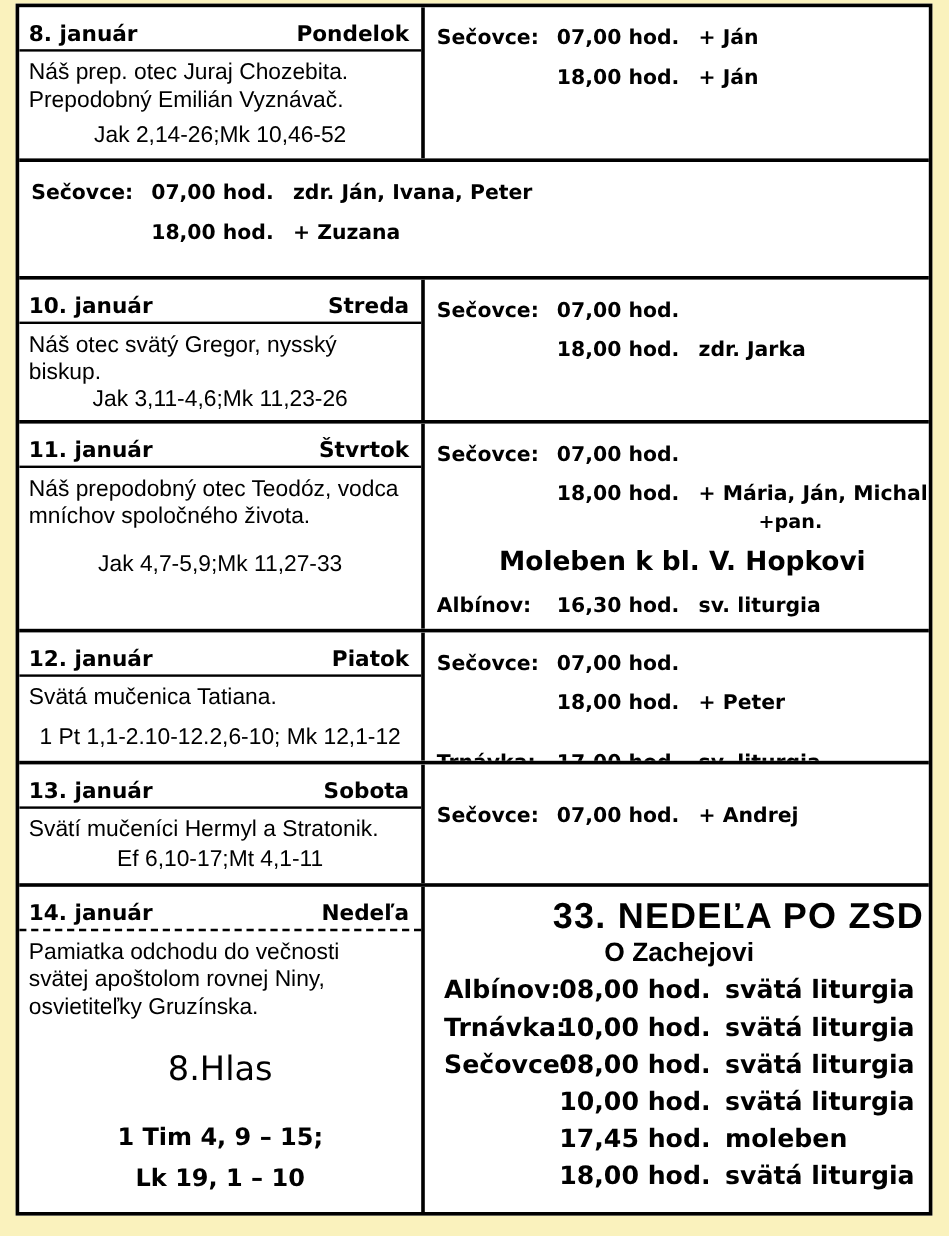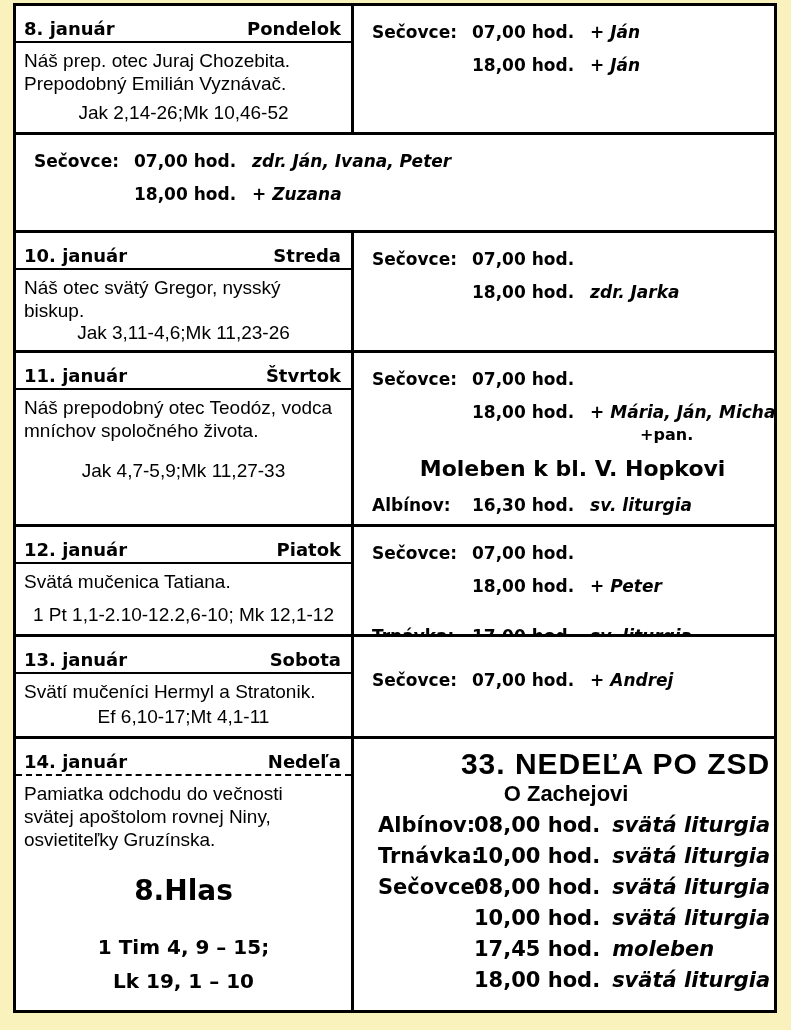--- a/index.html
+++ b/index.html
@@ -47,43 +47,43 @@
   .day-readings{
     margin-top:auto;
     display:flex;justify-content:center;
     padding:0 8px 8px 8px;
     font-size:19px;
   }
   .sheet .row:nth-child(4) .day-readings{padding-bottom:42px;}
   .hlas{
     text-align:center;
     font-family:"DejaVu Sans",sans-serif;
-    font-weight:bold;font-size:28px;
+    font-weight:normal;font-size:28px;
     margin-top:22px;
   }
   .sun-readings{
     margin-top:auto;
     text-align:center;
     font-family:"DejaVu Sans",sans-serif;
     font-weight:bold;font-size:20px;
     line-height:1.7;
     padding-bottom:12px;
   }
   .cell-right{
     flex:1;box-sizing:border-box;
     display:flex;flex-direction:column;
     padding:16px 4px 6px 10px;
     font-family:"DejaVu Sans",sans-serif;
     font-weight:bold;font-size:17px;
   }
-  .svc{display:flex;align-items:center;margin-bottom:13px;white-space:nowrap;margin-left:8px;}
+  .svc{display:flex;align-items:center;margin-bottom:13px;white-space:nowrap;}
   .svc.gap{margin-top:17px;}
   .svc .place{width:100px;flex-shrink:0;}
   .svc .time{flex-shrink:0;}
-  .svc .note{margin-left:16px;font-style:italic;}
+  .svc .note{margin-left:16px;}
   .right-note{
     text-align:right;padding-right:88px;
     font-size:16px;margin-top:-10px;margin-bottom:8px;
   }
   .banner{
     text-align:center;font-size:22px;
     margin:4px 0 14px 0;
   }
   .cell-right.sunday{padding:6px 4px 6px 8px;font-size:21px;}
   .sun-title{

